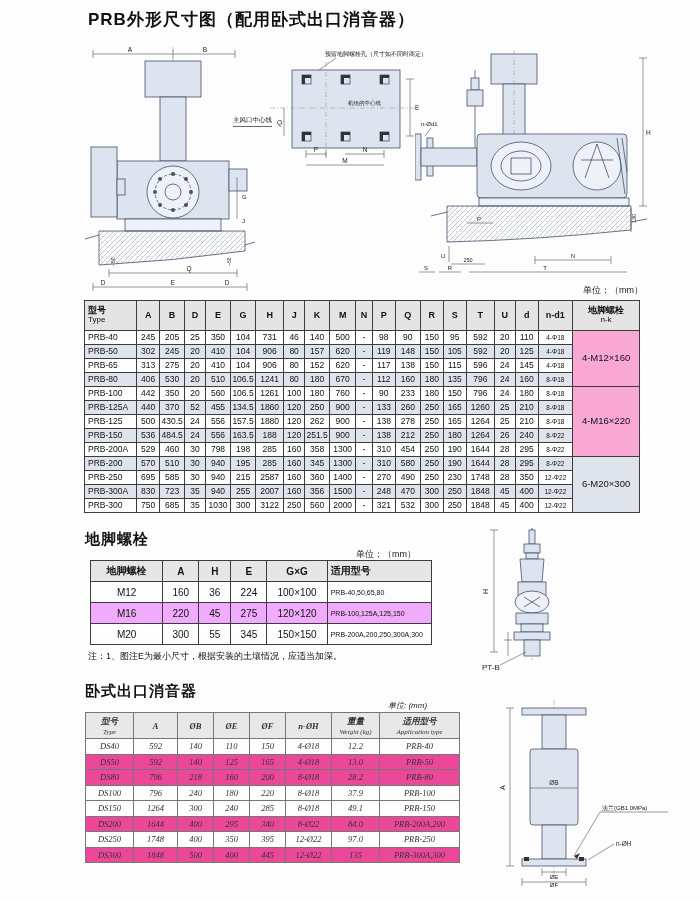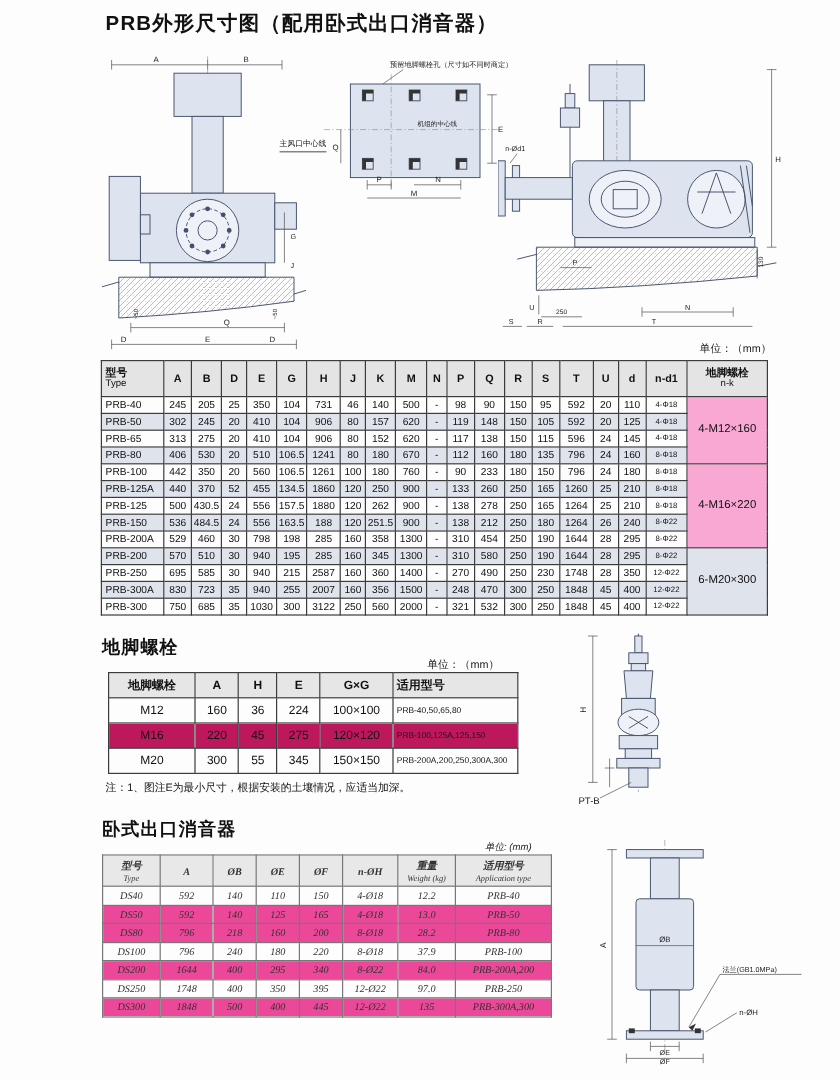--- a/index.html
+++ b/index.html
@@ -22,21 +22,21 @@
   #main-table td:first-child{text-align:left;padding-left:3px;}
   #main-table tr.alt td{background:#dfe3ec;}
   #main-table td:nth-child(19){font-size:6.5px;}
   #main-table td.anchor-cell{background:#f9a8d4;font-size:9.5px;}
   
   .sec-title{font-size:15px;font-weight:bold;letter-spacing:1px;}
   
   #anchor-table{left:90px;top:560px;width:342px;border-collapse:collapse;table-layout:fixed;font-size:10px;}
   #anchor-table th,#anchor-table td{border:1px solid #3c3c3c;text-align:center;height:20px;padding:0 2px;white-space:nowrap;overflow:hidden;}
   #anchor-table thead th{background:#e6e6e6;font-weight:bold;}
-  #anchor-table tr.alt td{background:#be185d;}
+  #anchor-table tr.alt td{background:#f0abfc;}
   #anchor-table td:last-child{font-size:7px;text-align:left;padding-left:3px;}
   #notes{left:88px;top:650px;font-size:9px;line-height:1.45;}
   #notes .n2{padding-left:22px;}
   
   #ds-table{left:85px;top:712px;width:374px;border-collapse:collapse;table-layout:fixed;font-size:8.5px;font-family:"Liberation Serif",serif;font-style:italic;color:#333;}
   #ds-table th,#ds-table td{border:1px solid #777;text-align:center;height:14.5px;padding:0 1px;white-space:nowrap;overflow:hidden;}
   #ds-table thead th{background:#e8e8e8;height:25px;font-weight:bold;}
   #ds-table thead th .sub{display:block;font-weight:normal;font-size:7px;}
   #ds-table tr.alt td{background:#ec4899;}
   #port-centerline{left:233px;top:116px;font-size:6.5px;border-bottom:0.5px solid #666;padding-bottom:1px;}
@@ -610,21 +610,21 @@
   <line class="dimln" x1="12" y1="2" x2="20" y2="2"></line>
   <line class="dimln" x1="12" y1="124" x2="20" y2="124"></line>
   <text x="10" y="66" font-size="7" transform="rotate(-90 10 66)">H</text>
   <line class="dimln" x1="30" y1="104" x2="30" y2="128"></line>
   <line class="dimln" x1="26" y1="112" x2="34" y2="112"></line>
   <text x="4" y="142" font-size="8">PT-B</text>
   <line class="dimln" x1="22" y1="137" x2="48" y2="124"></line>
 </svg>
 
 <div class="abs sec-title" style="left:85px;top:682px">卧式出口消音器</div>
-<div class="abs unit-label" style="left:404px;top:700px;font-style:italic;font-size:8px">单位: (mm)</div>
+<div class="abs unit-label" style="left:388px;top:700px;font-style:italic;font-size:8px">单位: (mm)</div>
 
 <table class="abs" id="ds-table">
   <colgroup>
     <col style="width:48px">
       <col style="width:44px">
       <col style="width:36px">
       <col style="width:36px">
     <col style="width:36px">
       <col style="width:46px">
       <col style="width:48px">
@@ -676,20 +676,30 @@
       <tr>
         <td>DS100</td>
         <td>796</td>
         <td>240</td>
         <td>180</td>
         <td>220</td>
         <td>8-Ø18</td>
         <td>37.9</td>
         <td>PRB-100</td>
       </tr>
+      <tr>
+        <td>DS150</td>
+        <td>1264</td>
+        <td>300</td>
+        <td>240</td>
+        <td>285</td>
+        <td>8-Ø18</td>
+        <td>49.1</td>
+        <td>PRB-150</td>
+      </tr>
       <tr class="alt">
         <td>DS200</td>
         <td>1644</td>
         <td>400</td>
         <td>295</td>
         <td>340</td>
         <td>8-Ø22</td>
         <td>84.0</td>
         <td>PRB-200A,200</td>
       </tr>

